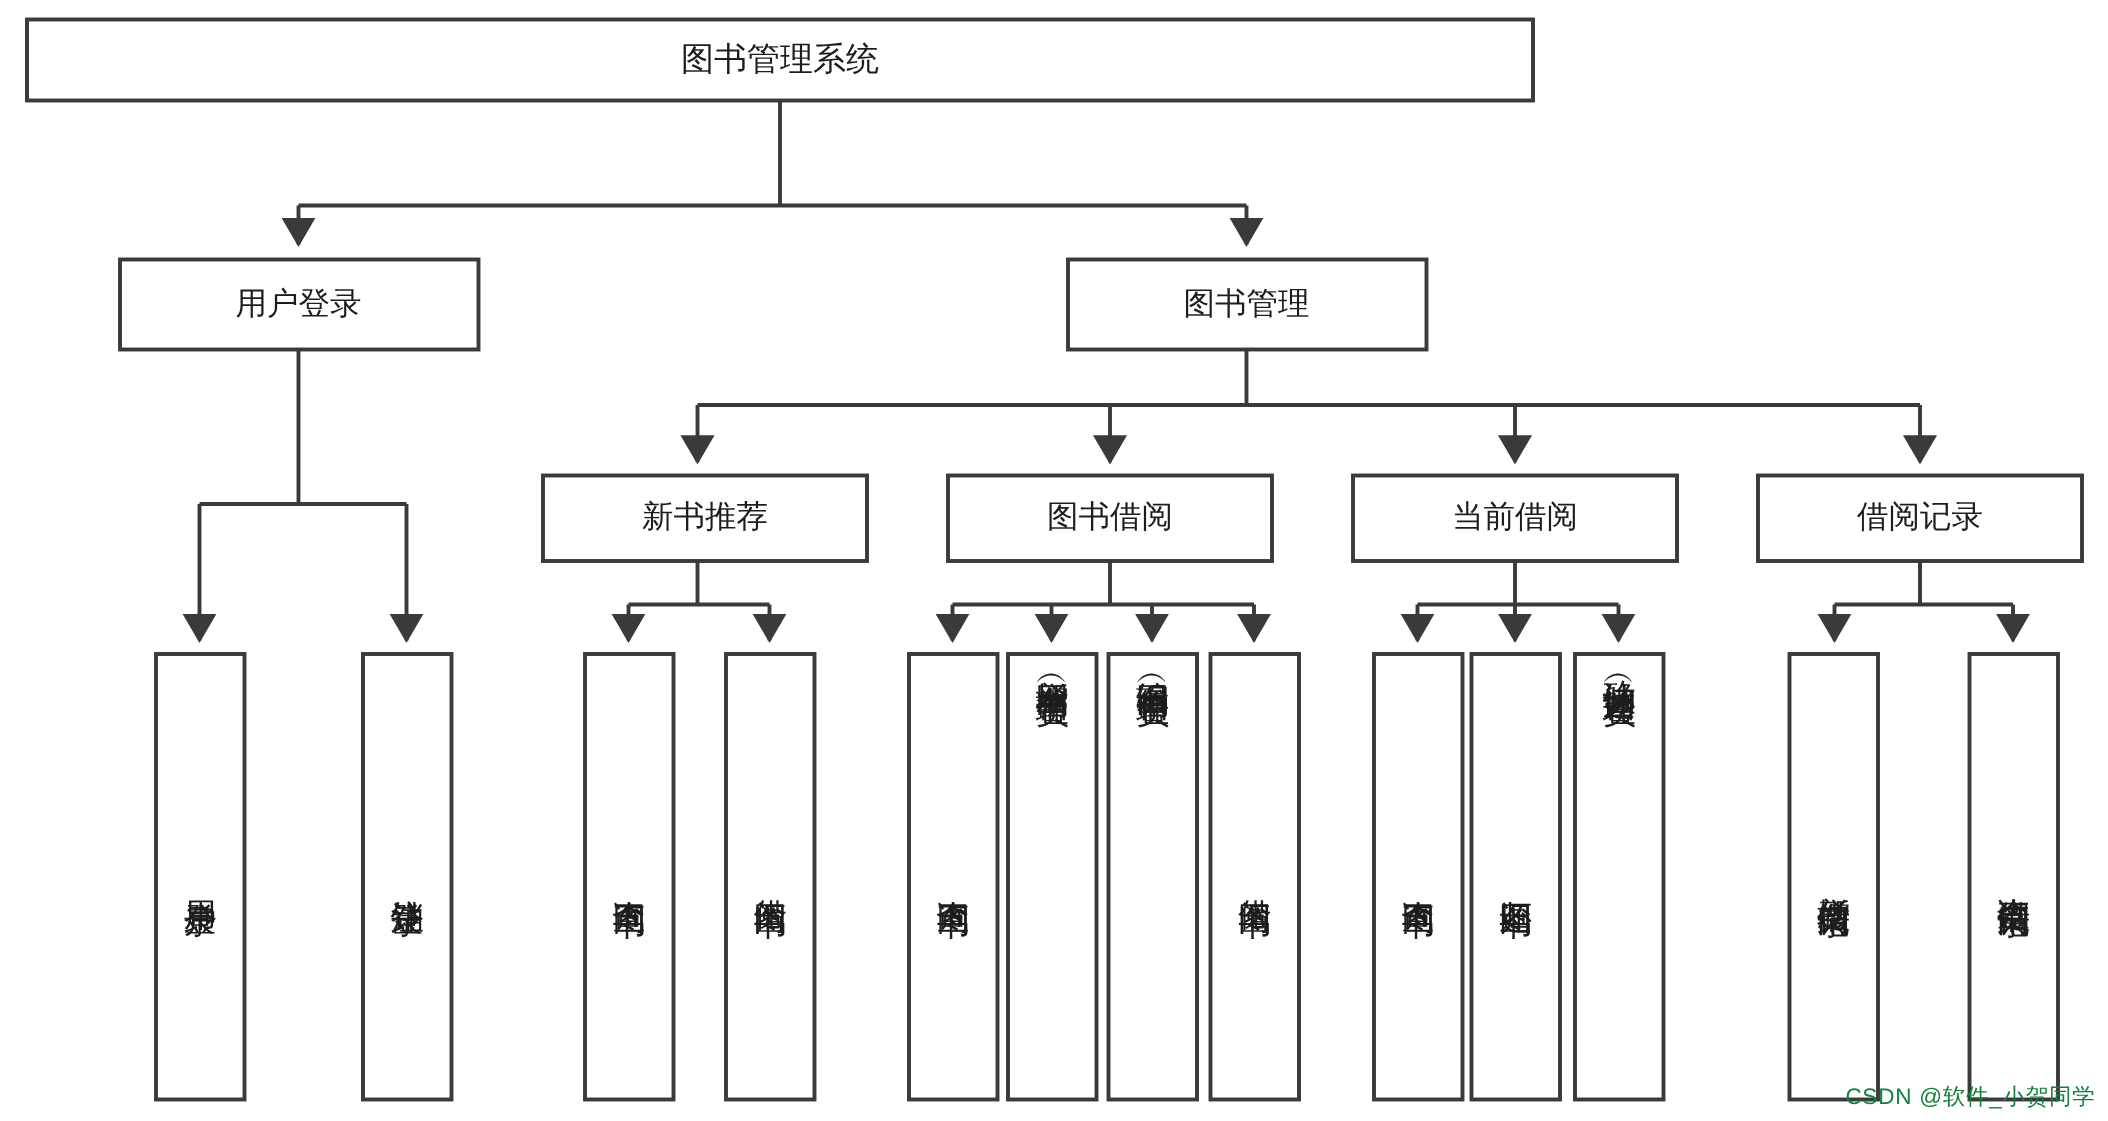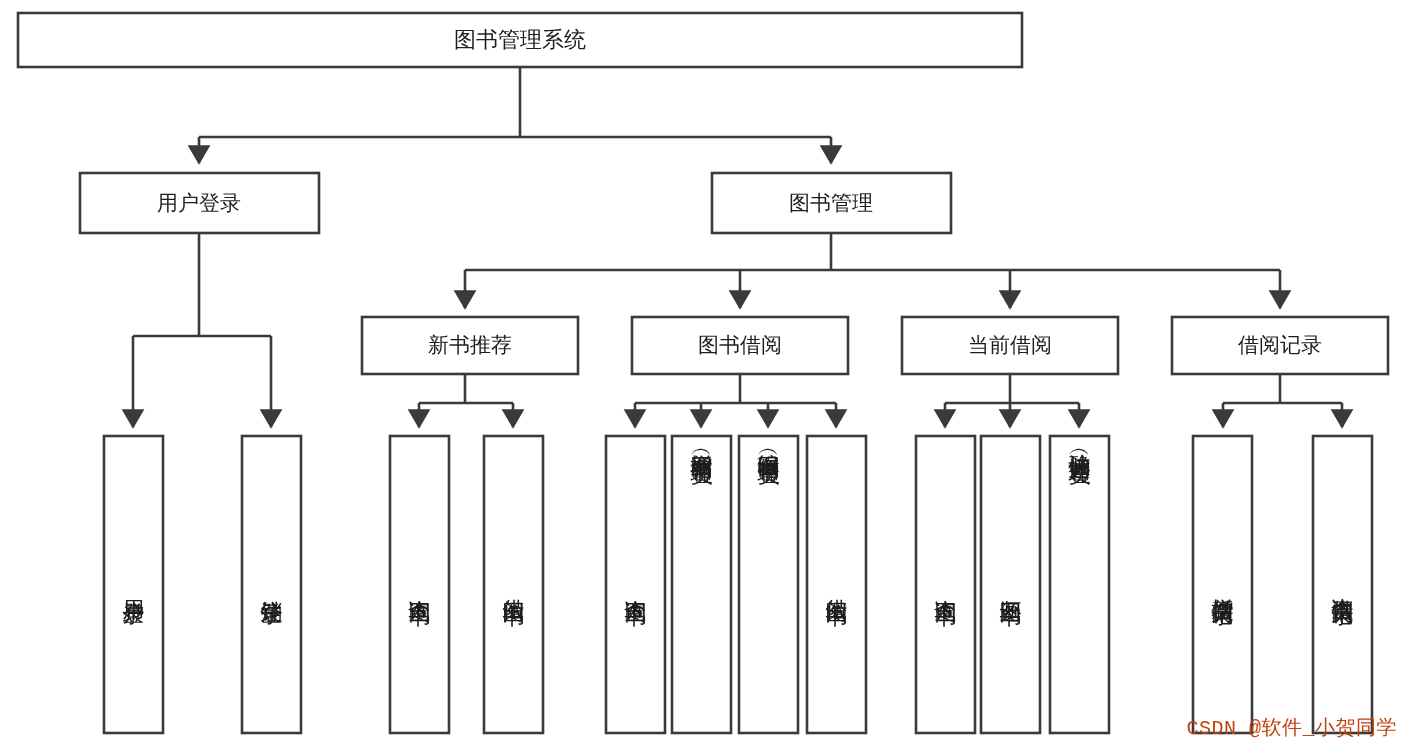--- a/index.html
+++ b/index.html
@@ -66,23 +66,23 @@
     line-height: 1.18;
     color: #1d1d1d;
     letter-spacing: 1.5px;
     white-space: nowrap;
     text-align: center;
   }
   .watermark {
     position: absolute;
     right: 8px;
     bottom: 6px;
-    font-family: Liberation Mono, monospace;
-    font-size: 20px;
-    color: #c2410c;
+    font-family: Liberation Sans, sans-serif;
+    font-size: 15px;
+    color: #15803d;
     letter-spacing: 0.5px;
     white-space: nowrap;
   }
 </style>
 </head>
 <body>
 
 <div id="diagram-root">
 
   <svg id="tree-svg" viewBox="0 0 1405 747" xmlns="http://www.w3.org/2000/svg">

